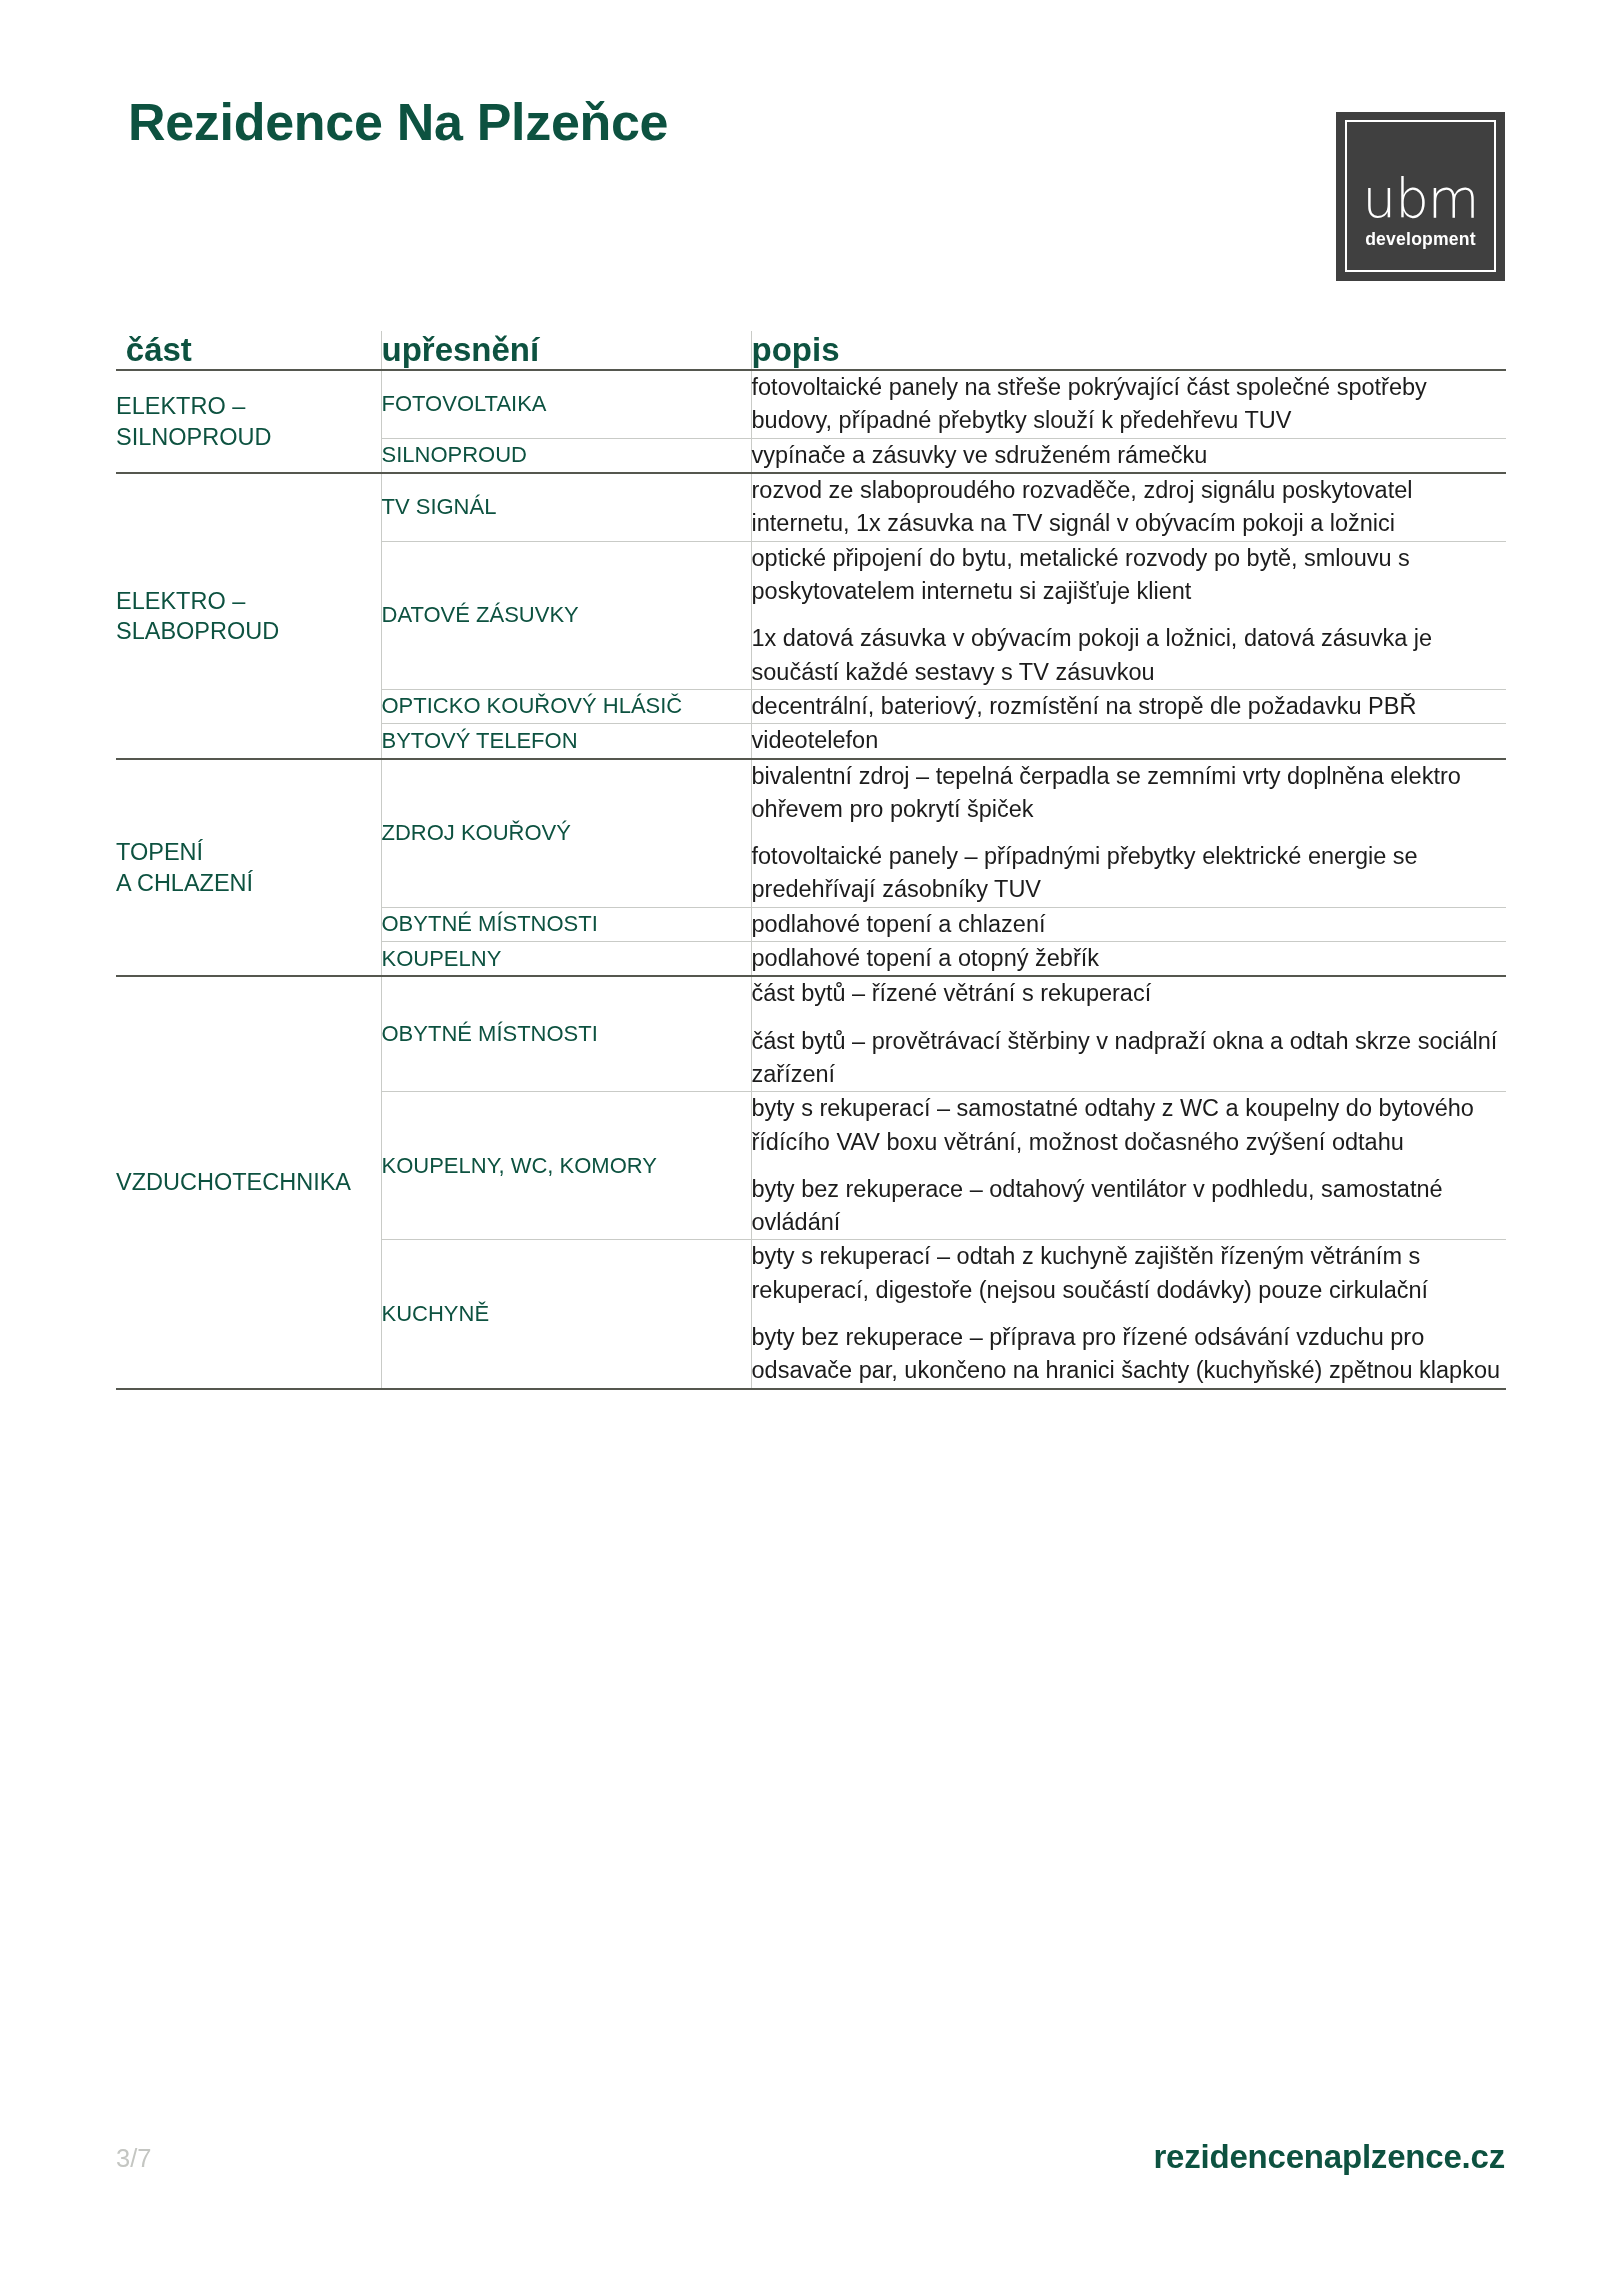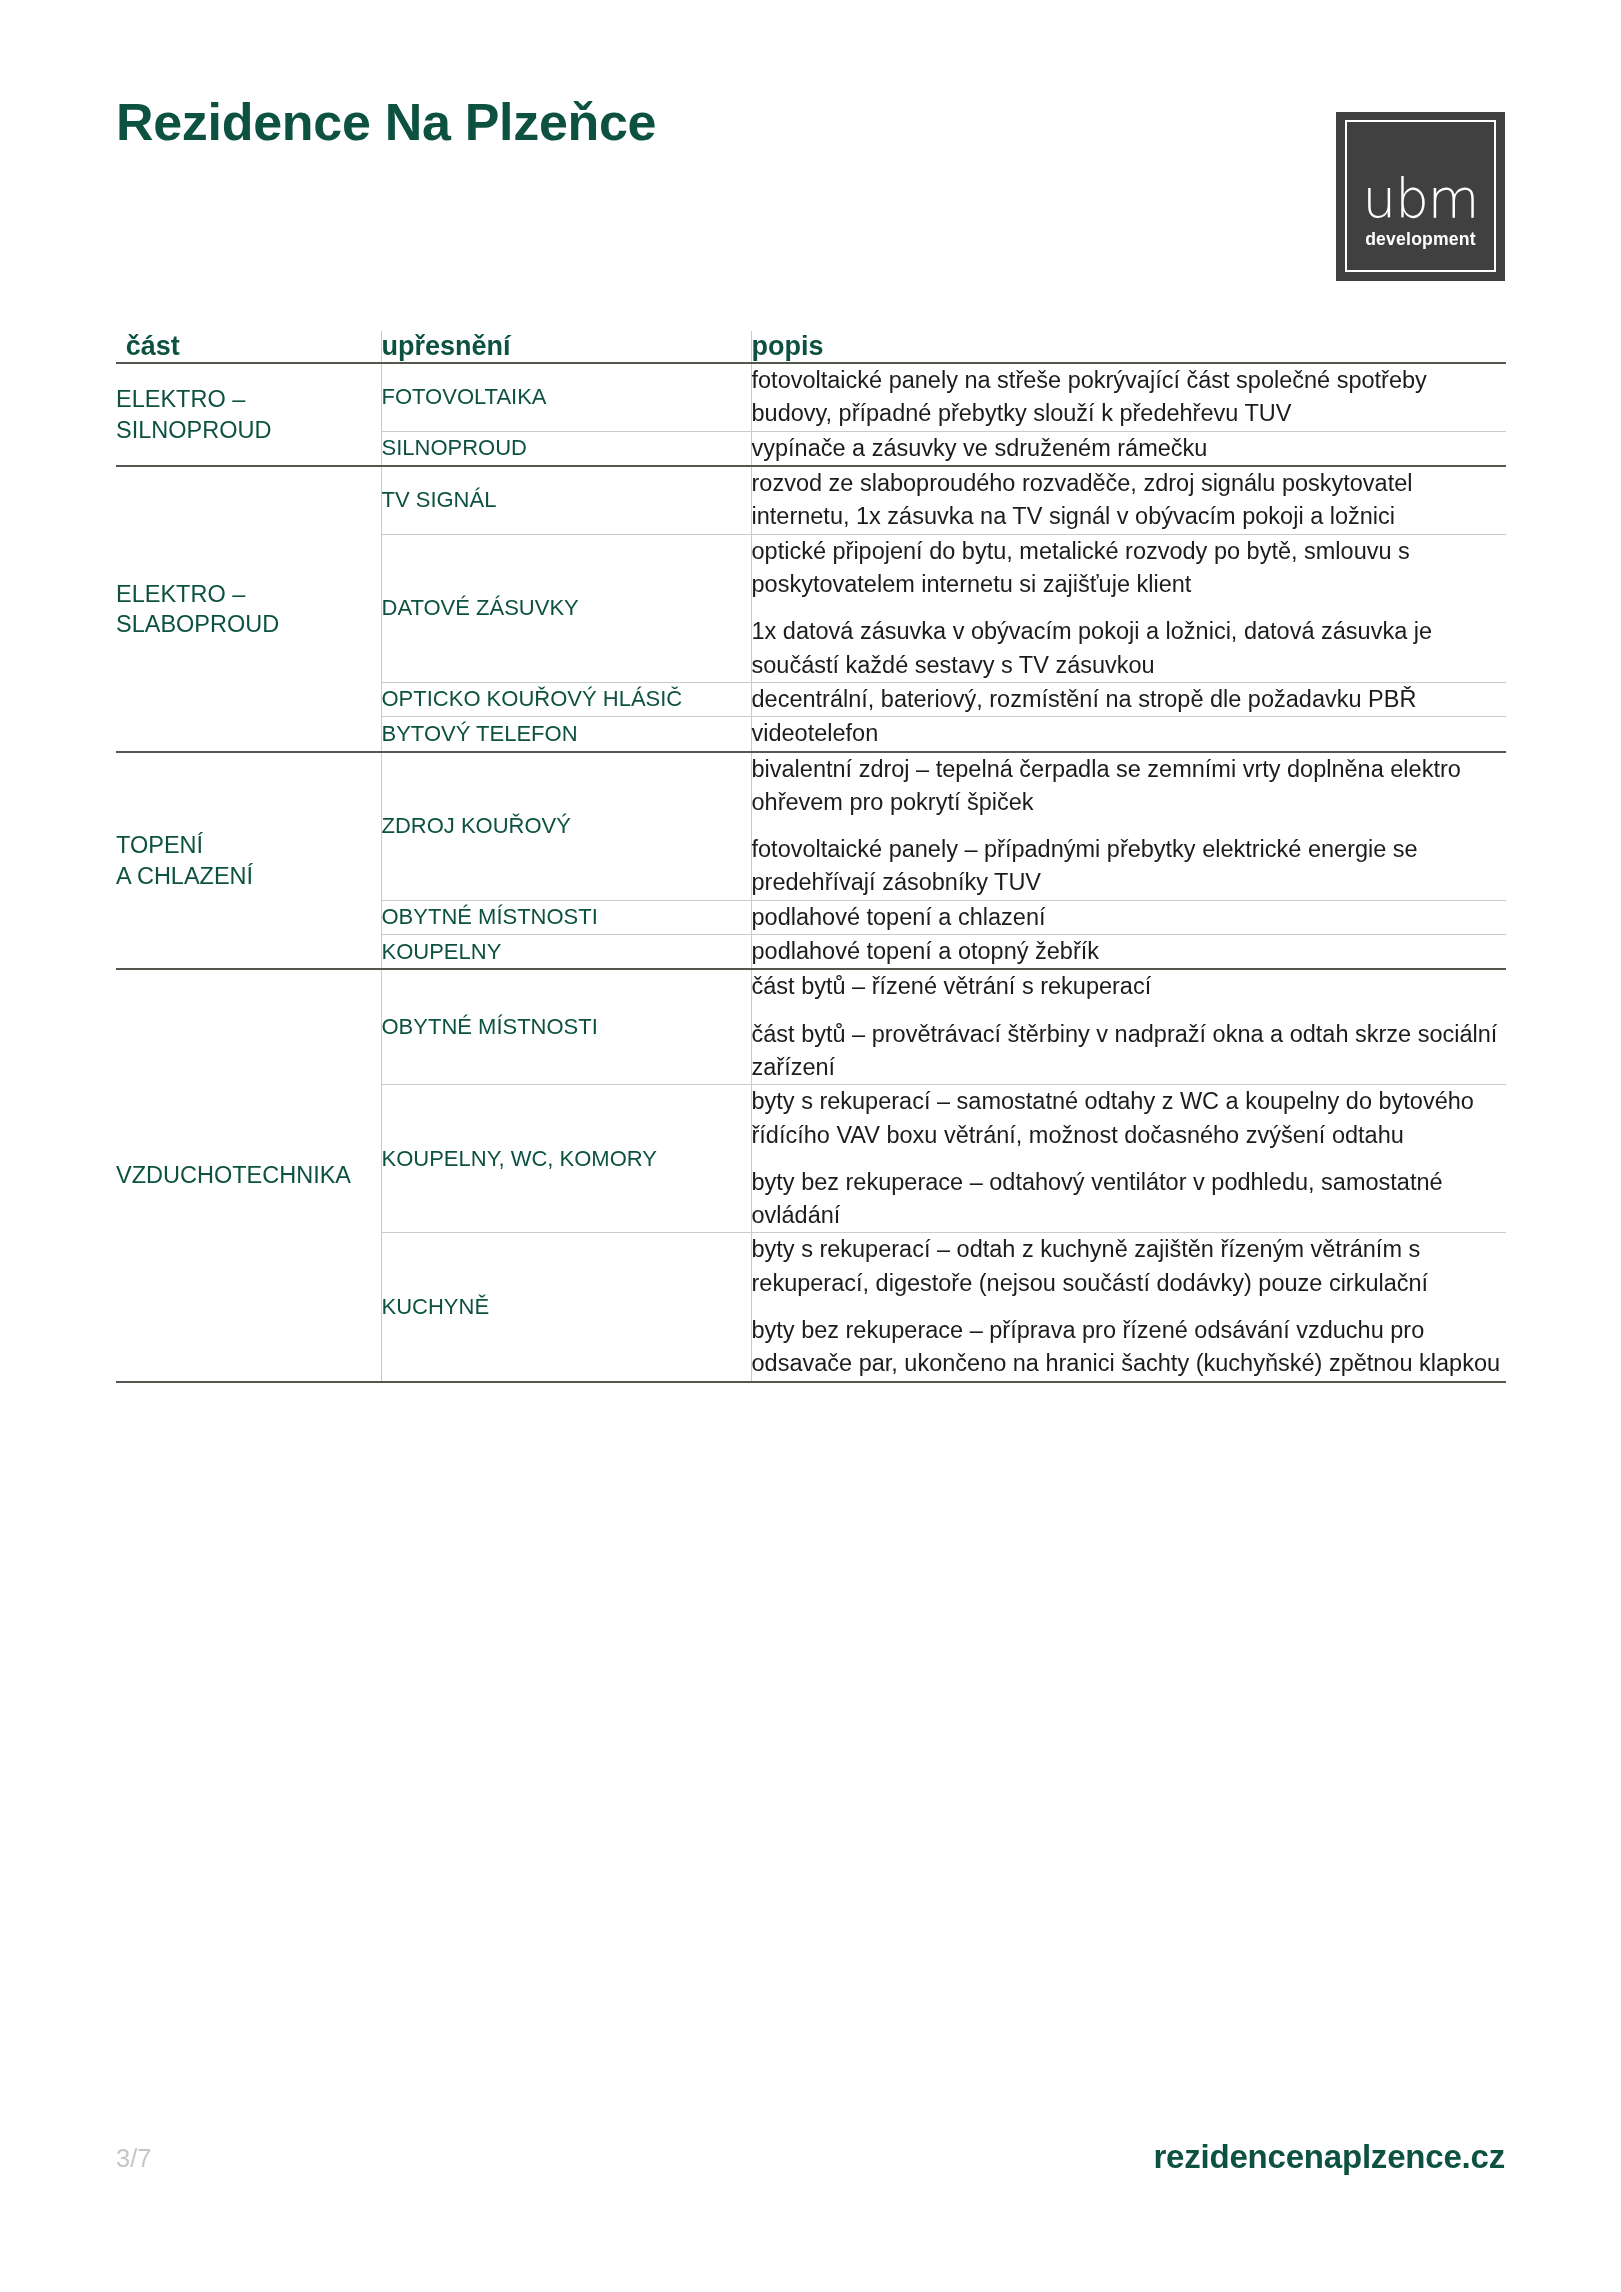--- a/index.html
+++ b/index.html
@@ -19,21 +19,21 @@
     width: 1621px;
     height: 2293px;
     box-sizing: border-box;
     padding: 0;
     overflow: hidden;
   }
 
   
   .header {
     position: absolute;
-    left: 116px;
+    left: 128px;
     top: 94px;
     right: 116px;
     height: 176px;
   }
   .title-block { position: absolute; left: 0; top: 0; }
   .doc-title {
     font-size: 52px;
     font-weight: bold;
     color: #0d5240;
     letter-spacing: -0.3px;
@@ -110,21 +110,21 @@
   table.std col.c2 { width: 370px; }
   table.std col.c3 { width: 755px; }
 
   table.std th, table.std td {
     vertical-align: middle;
     text-align: left;
     padding: 0;
   }
 
   .hdr-cell {
-    font-size: 27px;
+    font-size: 33px;
     font-weight: bold;
     color: #0d5240;
     padding: 13.7px 0 27.4px 17.6px;
     border-bottom: 2px solid #55574f;
   }
   .hdr-cell.sep { border-left: 1px solid #c9cbc7; }
   .hdr-cell.c1 { padding-left: 9.8px; }
 
   .grp-cell {
     font-size: 23.5px;

